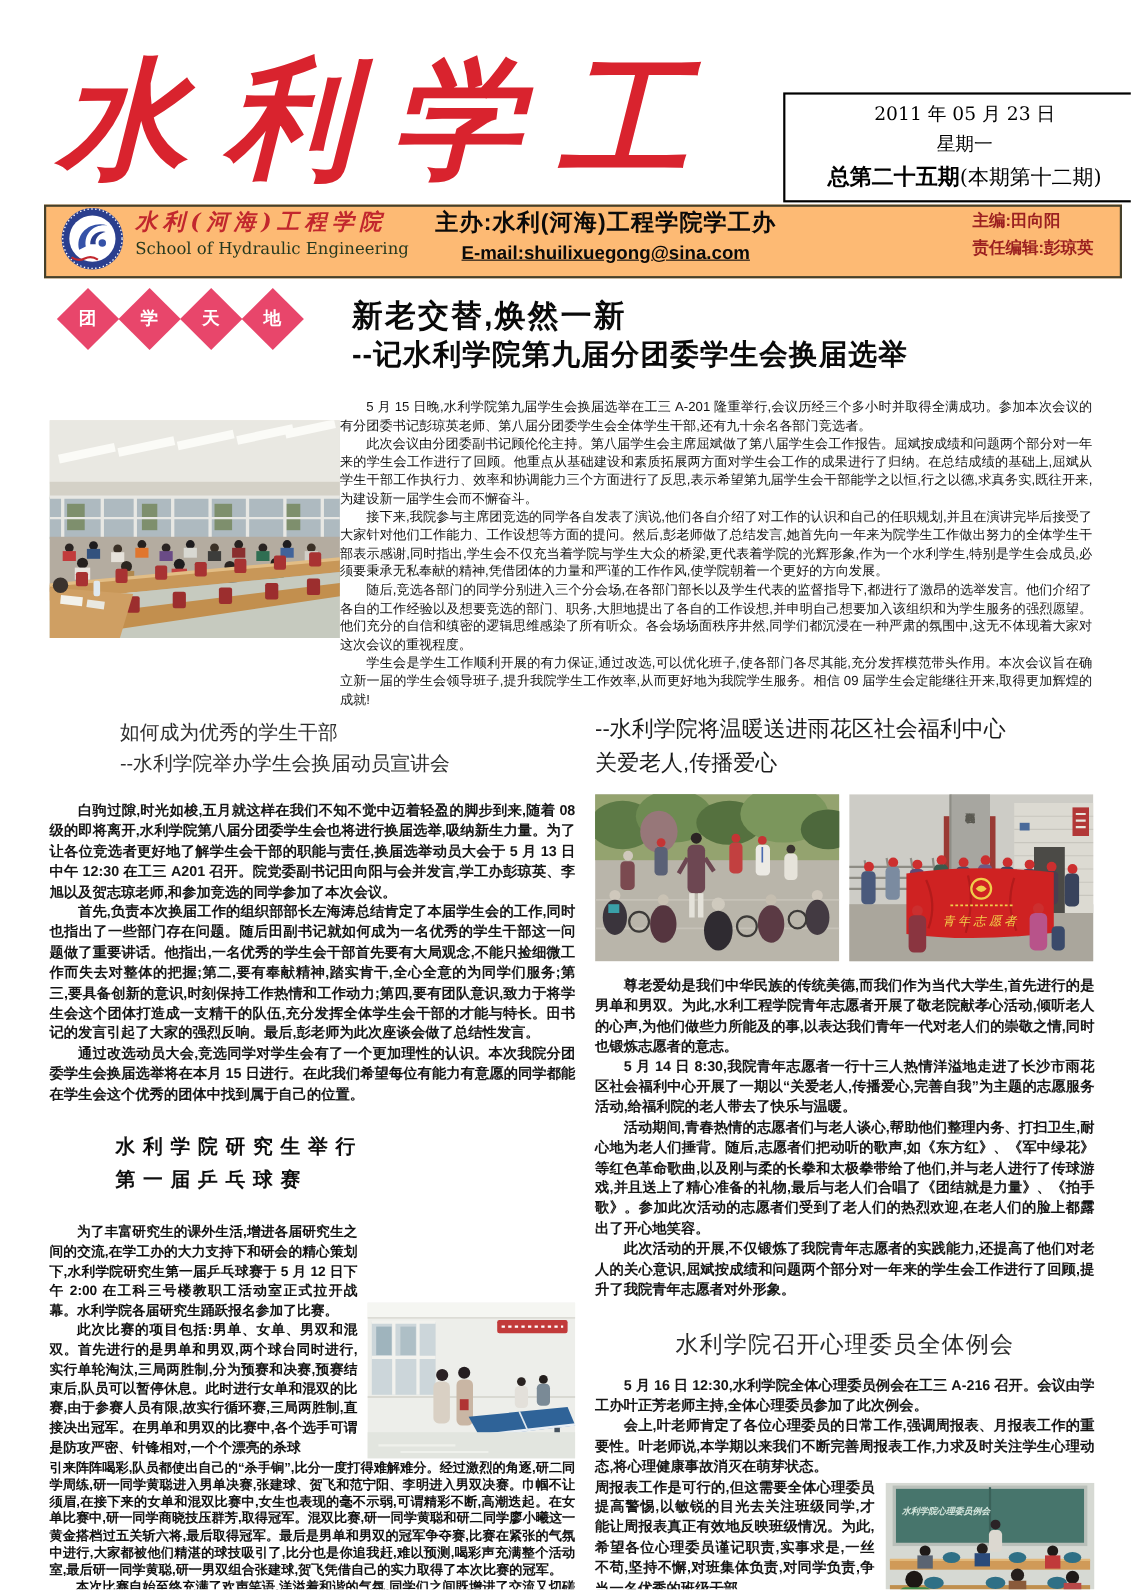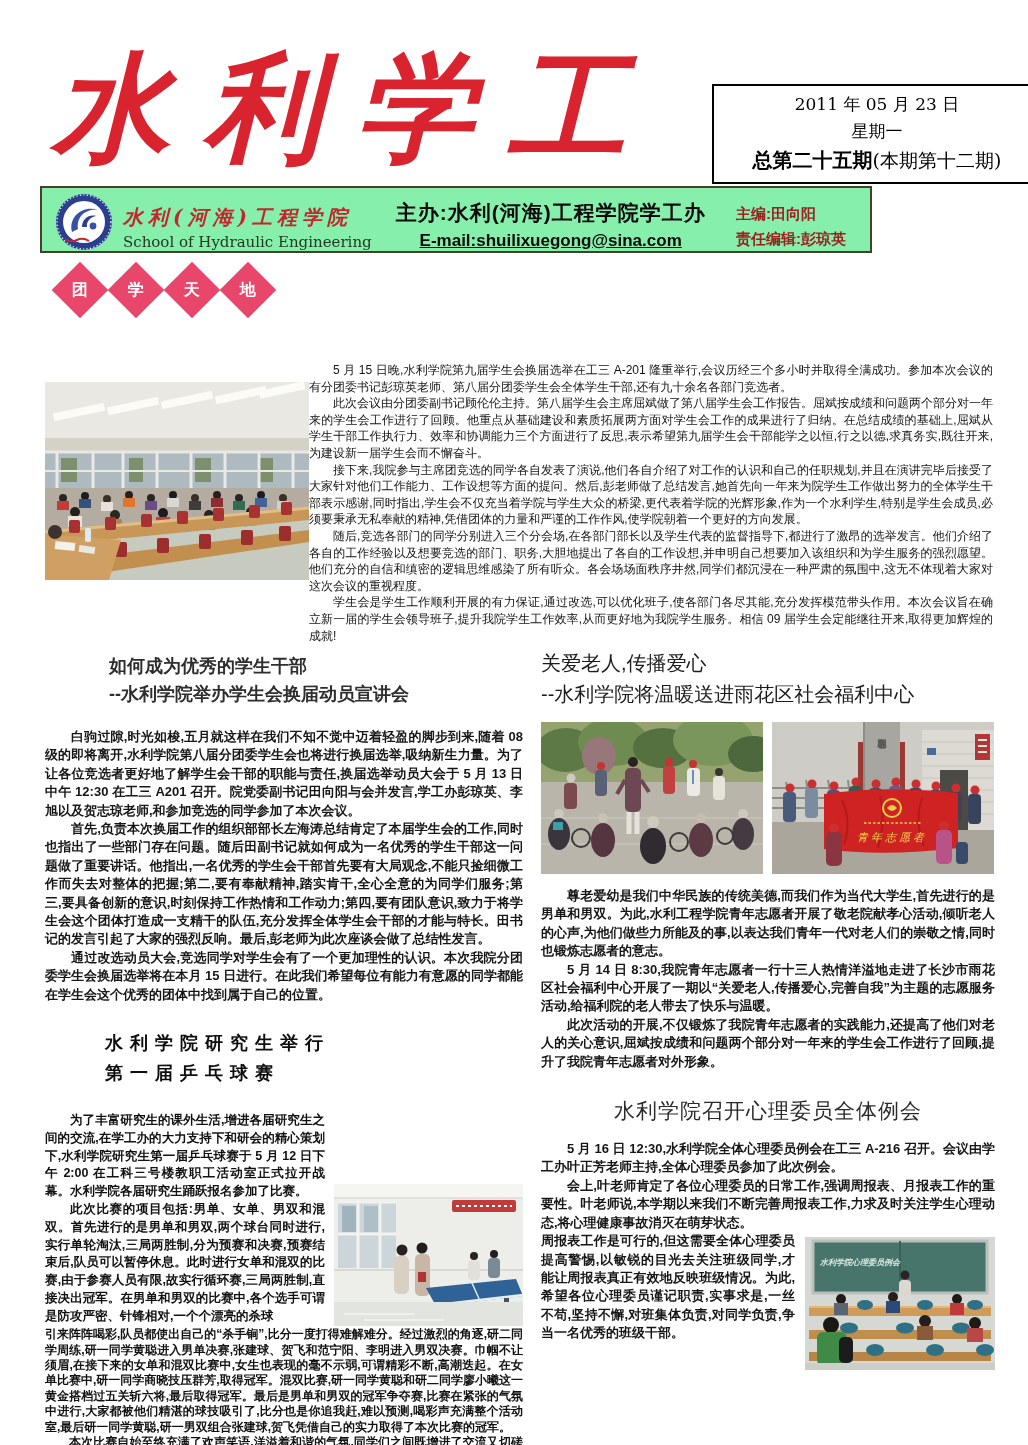--- a/index.html
+++ b/index.html
@@ -8,22 +8,22 @@
 
   
   .paper-title{position:absolute;left:52px;top:38px;width:665px;height:150px;
     font-family:"DejaVu Serif",serif;font-weight:bold;font-style:italic;
     font-size:118px;line-height:140px;letter-spacing:34px;color:#d9232e;white-space:nowrap;}
   .datebox{position:absolute;left:712px;top:84px;width:330px;height:100px;border:2px solid #000;
     box-sizing:border-box;text-align:center;font-family:"DejaVu Serif",serif;
     font-size:17px;line-height:27px;padding-top:5px;color:#000;}
   .issue-line{font-size:19px;margin-top:2px;white-space:nowrap;}
   .issue-line b{font-size:20px;}
-  .banner{position:absolute;left:40px;top:186px;width:832px;height:67px;background:#86efac;
-    border:2px solid #45402a;box-sizing:border-box;display:flex;align-items:flex-end;}
+  .banner{position:absolute;left:40px;top:186px;width:980px;height:67px;background:#fdba74;
+    border:2px solid #45402a;box-sizing:border-box;display:flex;align-items:flex-start;}
   .logo-wrap{flex:none;margin:0 10px 0 13px;position:relative;width:58px;height:58px;}
   .school-names{flex:none;}
   .school-cn{color:#c2272d;font-family:"DejaVu Serif",serif;font-style:italic;font-weight:bold;
     font-size:20px;letter-spacing:5px;white-space:nowrap;}
   .school-en{color:#24381f;font-family:"DejaVu Serif",serif;font-size:15px;margin-top:2px;}
   .org-block{margin-left:24px;text-align:center;}
   .org-line{font-size:21px;font-weight:bold;letter-spacing:1px;color:#0a0a0a;white-space:nowrap;}
   .email-line{font-size:17px;font-weight:bold;text-decoration:underline;margin-top:4px;color:#0a0a0a;}
   .editors{margin-left:auto;margin-right:24px;color:#9b2020;font-size:15px;font-weight:bold;line-height:25px;white-space:nowrap;}
 
@@ -40,21 +40,21 @@
   .main-article{position:absolute;left:45px;top:362px;width:948px;display:flex;}
   .photo-main{flex:none;width:264px;margin-top:20px;}
   .main-text{flex:1;font-size:12px;line-height:16.6px;text-align:justify;color:#131313;}
   .main-text p{margin:0;text-indent:2em;}
 
   
   .columns{position:absolute;left:45px;top:640px;width:950px;display:flex;gap:18px;}
   .col-left{width:478px;flex:none;}
   .col-right{width:454px;flex:none;}
 
-  .cadre-title{margin:12px 0 0 64px;font-size:18px;line-height:28px;color:#2e2e2e;font-weight:bold;}
+  .cadre-title{margin:12px 0 0 64px;font-size:18px;line-height:28px;color:#2e2e2e;}
   .body-b{font-size:13px;font-weight:bold;line-height:18.4px;text-align:justify;color:#161616;}
   .body-b p{margin:0;text-indent:2em;}
   .body-b p.noindent{text-indent:0;}
   .cadre-body{margin-top:20px;}
 
   .pp-title{margin:24px 0 0 60px;font-family:"DejaVu Serif",serif;font-weight:bold;
     font-size:18px;line-height:30px;letter-spacing:7px;color:#0e0e0e;}
   .pp-row{display:flex;gap:9px;margin-top:24px;}
   .pp-col-text{flex:none;width:280px;font-size:12.5px;font-weight:bold;line-height:17.8px;text-align:justify;}
   .pp-col-text p{margin:0;text-indent:2em;}
@@ -122,20 +122,24 @@
         <span>学</span>
       </div>
     <div class="diamond">
         <span>天</span>
       </div>
     <div class="diamond">
         <span>地</span>
       </div>
   </div>
 
+  <div class="headline">
+    <div class="h1">新老交替,焕然一新</div>
+    <div class="h2">--记水利学院第九届分团委学生会换届选举</div>
+  </div>
 
   <div class="main-article">
     <figure class="photo-main">
       <svg width="264" height="198" viewBox="0 0 264 198">
         <rect width="264" height="198" fill="#dfddd5"></rect>
         <rect width="264" height="58" fill="#e9e8e2"></rect>
         <g fill="#fbfbf7">
           <rect x="8" y="26" width="52" height="8" transform="rotate(-12 34 30)"></rect>
           <rect x="62" y="20" width="52" height="8" transform="rotate(-12 88 24)"></rect>
           <rect x="116" y="14" width="52" height="8" transform="rotate(-12 142 18)"></rect>
@@ -292,22 +296,22 @@
         </figure>
       </div>
       <div class="pp-wide">
         <p>引来阵阵喝彩,队员都使出自己的“杀手锏”,比分一度打得难解难分。经过激烈的角逐,研二同学周练,研一同学黄聪进入男单决赛,张建球、贺飞和范宁阳、李明进入男双决赛。巾帼不让须眉,在接下来的女单和混双比赛中,女生也表现的毫不示弱,可谓精彩不断,高潮迭起。在女单比赛中,研一同学商晓技压群芳,取得冠军。混双比赛,研一同学黄聪和研二同学廖小曦这一黄金搭档过五关斩六将,最后取得冠军。最后是男单和男双的冠军争夺赛,比赛在紧张的气氛中进行,大家都被他们精湛的球技吸引了,比分也是你追我赶,难以预测,喝彩声充满整个活动室,最后研一同学黄聪,研一男双组合张建球,贺飞凭借自己的实力取得了本次比赛的冠军。</p>
         <p class="closing">本次比赛自始至终充满了欢声笑语,洋溢着和谐的气氛,同学们之间既增进了交流又切磋了球技。</p>
       </div>
     </div>
 
     <div class="col-right">
       <div class="eld-title">
+        <div>--水利学院将温暖送进雨花区社会福利中心</div>
         <div>关爱老人,传播爱心</div>
-        <div>--水利学院将温暖送进雨花区社会福利中心</div>
       </div>
 
       <div class="eld-photos">
         <figure>
           <svg width="222" height="152" viewBox="0 0 222 152">
             <rect width="222" height="152" fill="#b9b5aa"></rect>
             <rect width="222" height="60" fill="#94a36f"></rect>
             <ellipse cx="25" cy="28" rx="30" ry="22" fill="#5d7a46"></ellipse>
             <ellipse cx="72" cy="20" rx="35" ry="24" fill="#6e8b52"></ellipse>
             <ellipse cx="122" cy="26" rx="30" ry="20" fill="#55713f"></ellipse>
@@ -405,20 +409,21 @@
             <circle cx="172" cy="104" r="5" fill="#cc2f2f"></circle>
               <rect x="164" y="108" width="16" height="34" rx="5" fill="#b8538a"></rect>
             <rect x="184" y="120" width="12" height="22" rx="4" fill="#3a4a6a"></rect>
           </svg>
         </figure>
       </div>
 
       <div class="body-b eld-body">
         <p>尊老爱幼是我们中华民族的传统美德,而我们作为当代大学生,首先进行的是男单和男双。为此,水利工程学院青年志愿者开展了敬老院献孝心活动,倾听老人的心声,为他们做些力所能及的事,以表达我们青年一代对老人们的崇敬之情,同时也锻炼志愿者的意志。</p>
         <p>5 月 14 日 8:30,我院青年志愿者一行十三人热情洋溢地走进了长沙市雨花区社会福利中心开展了一期以“关爱老人,传播爱心,完善自我”为主题的志愿服务活动,给福利院的老人带去了快乐与温暖。</p>
+        <p>活动期间,青春热情的志愿者们与老人谈心,帮助他们整理内务、打扫卫生,耐心地为老人们捶背。随后,志愿者们把动听的歌声,如《东方红》、《军中绿花》等红色革命歌曲,以及刚与柔的长拳和太极拳带给了他们,并与老人进行了传球游戏,并且送上了精心准备的礼物,最后与老人们合唱了《团结就是力量》、《拍手歌》。参加此次活动的志愿者们受到了老人们的热烈欢迎,在老人们的脸上都露出了开心地笑容。</p>
         <p>此次活动的开展,不仅锻炼了我院青年志愿者的实践能力,还提高了他们对老人的关心意识,屈斌按成绩和问题两个部分对一年来的学生会工作进行了回顾,提升了我院青年志愿者对外形象。</p>
       </div>
 
       <div class="psych-title">水利学院召开心理委员全体例会</div>
       <div class="body-b psych-body">
         <p>5 月 16 日 12:30,水利学院全体心理委员例会在工三 A-216 召开。会议由学工办叶正芳老师主持,全体心理委员参加了此次例会。</p>
         <p>会上,叶老师肯定了各位心理委员的日常工作,强调周报表、月报表工作的重要性。叶老师说,本学期以来我们不断完善周报表工作,力求及时关注学生心理动态,将心理健康事故消灭在萌芽状态。</p>
         <div class="psych-row">
           <div class="wrap-text">
             <p class="noindent">周报表工作是可行的,但这需要全体心理委员提高警惕,以敏锐的目光去关注班级同学,才能让周报表真正有效地反映班级情况。为此,希望各位心理委员谨记职责,实事求是,一丝不苟,坚持不懈,对班集体负责,对同学负责,争当一名优秀的班级干部。</p>

